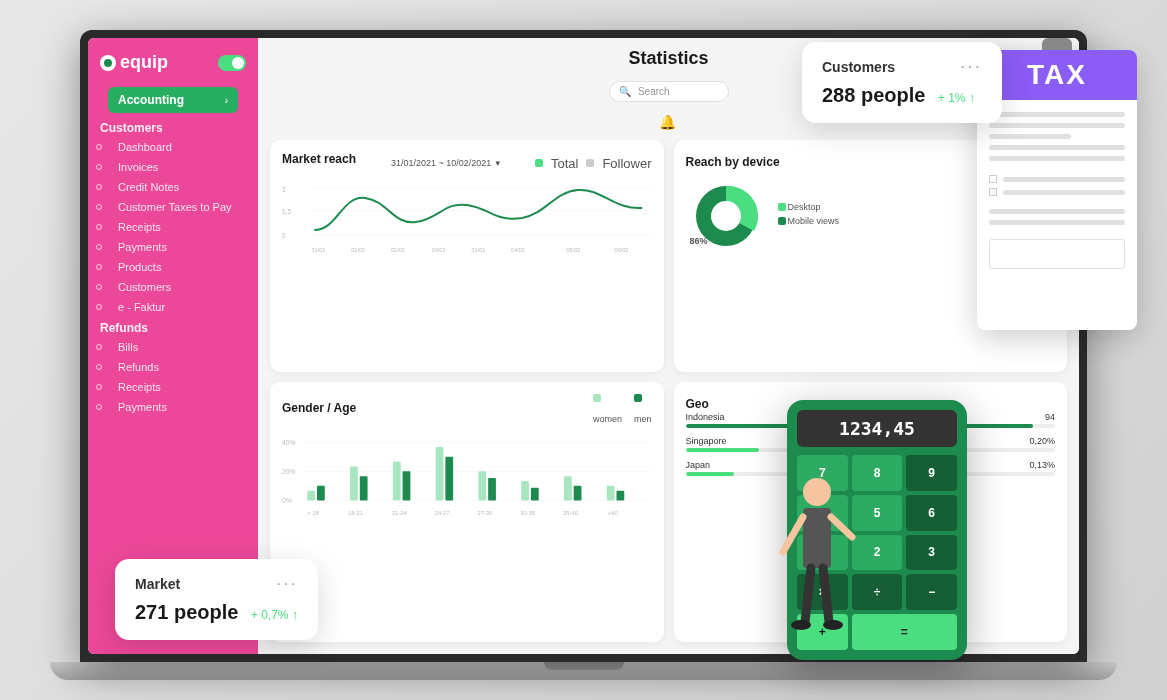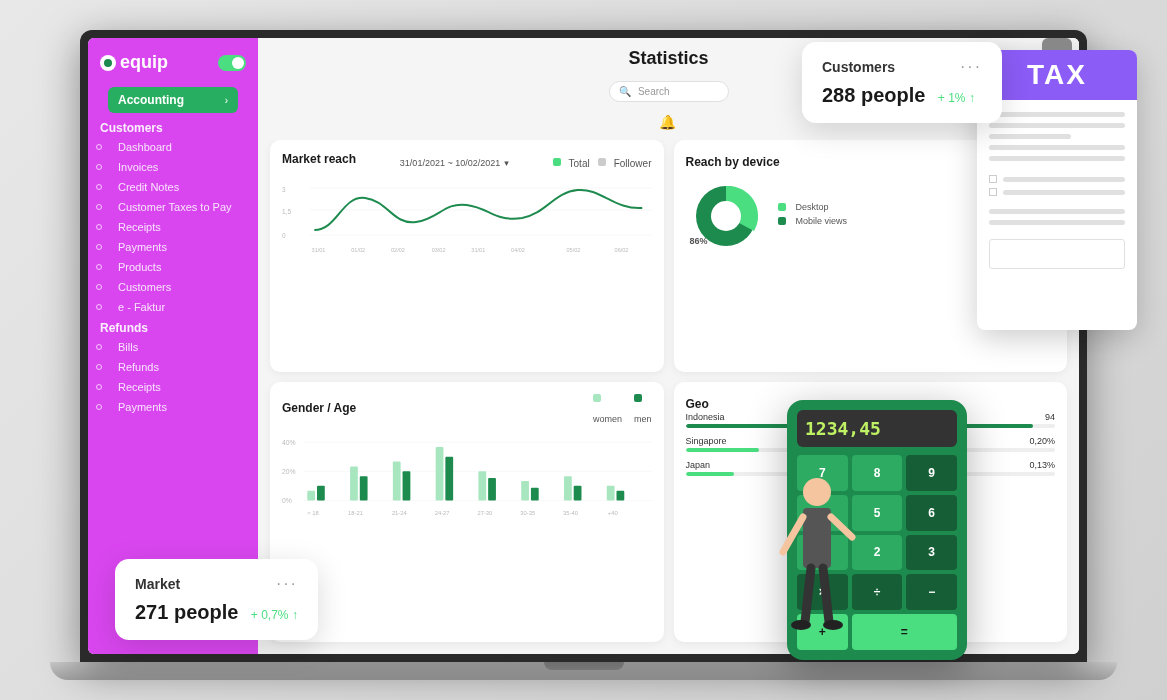--- a/index.html
+++ b/index.html
@@ -65,21 +65,21 @@
       background: #f5f5f5;
       border-radius: 6px;
       overflow: hidden;
       display: flex;
     }
 
     
     .sidebar {
       width: 170px;
       min-width: 170px;
-      background: #d946ef;
+      background: #ec4899;
       height: 100%;
       display: flex;
       flex-direction: column;
     }
 
     .sidebar-logo {
       padding: 14px 12px 10px;
       display: flex;
       align-items: center;
       justify-content: space-between;
@@ -266,23 +266,23 @@
     .date-range {
       font-size: 9px;
       color: #555;
       display: flex;
       align-items: center;
       gap: 4px;
     }
 
     .legend {
       display: flex;
-      align-items: flex-start;
+      align-items: center;
       gap: 8px;
-      font-size: 10px;
+      font-size: 13px;
       color: #555;
     }
 
     .legend-dot {
       width: 8px;
       height: 8px;
       border-radius: 2px;
     }
 
     .chart-area {
@@ -309,21 +309,21 @@
     }
 
     .donut-legend {
       font-size: 9px;
       color: #555;
     }
 
     .donut-legend-item {
       display: flex;
       align-items: center;
-      gap: 10px;
+      gap: 2px;
       margin-bottom: 4px;
     }
 
     .donut-legend-dot {
       width: 8px;
       height: 8px;
       border-radius: 2px;
     }
 
     
@@ -521,24 +521,24 @@
       box-shadow: 0 10px 40px rgba(0,0,0,0.3);
       padding: 10px;
       display: flex;
       flex-direction: column;
     }
 
     .calc-display {
       background: #333;
       border-radius: 6px;
       padding: 8px;
-      text-align: left;
+      text-align: center;
       font-size: 18px;
       font-weight: 700;
-      color: #bef264;
+      color: #ffffff;
       margin-bottom: 8px;
       font-family: monospace;
     }
 
     .calc-buttons {
       display: grid;
       grid-template-columns: repeat(3, 1fr);
       gap: 4px;
       flex: 1;
     }

